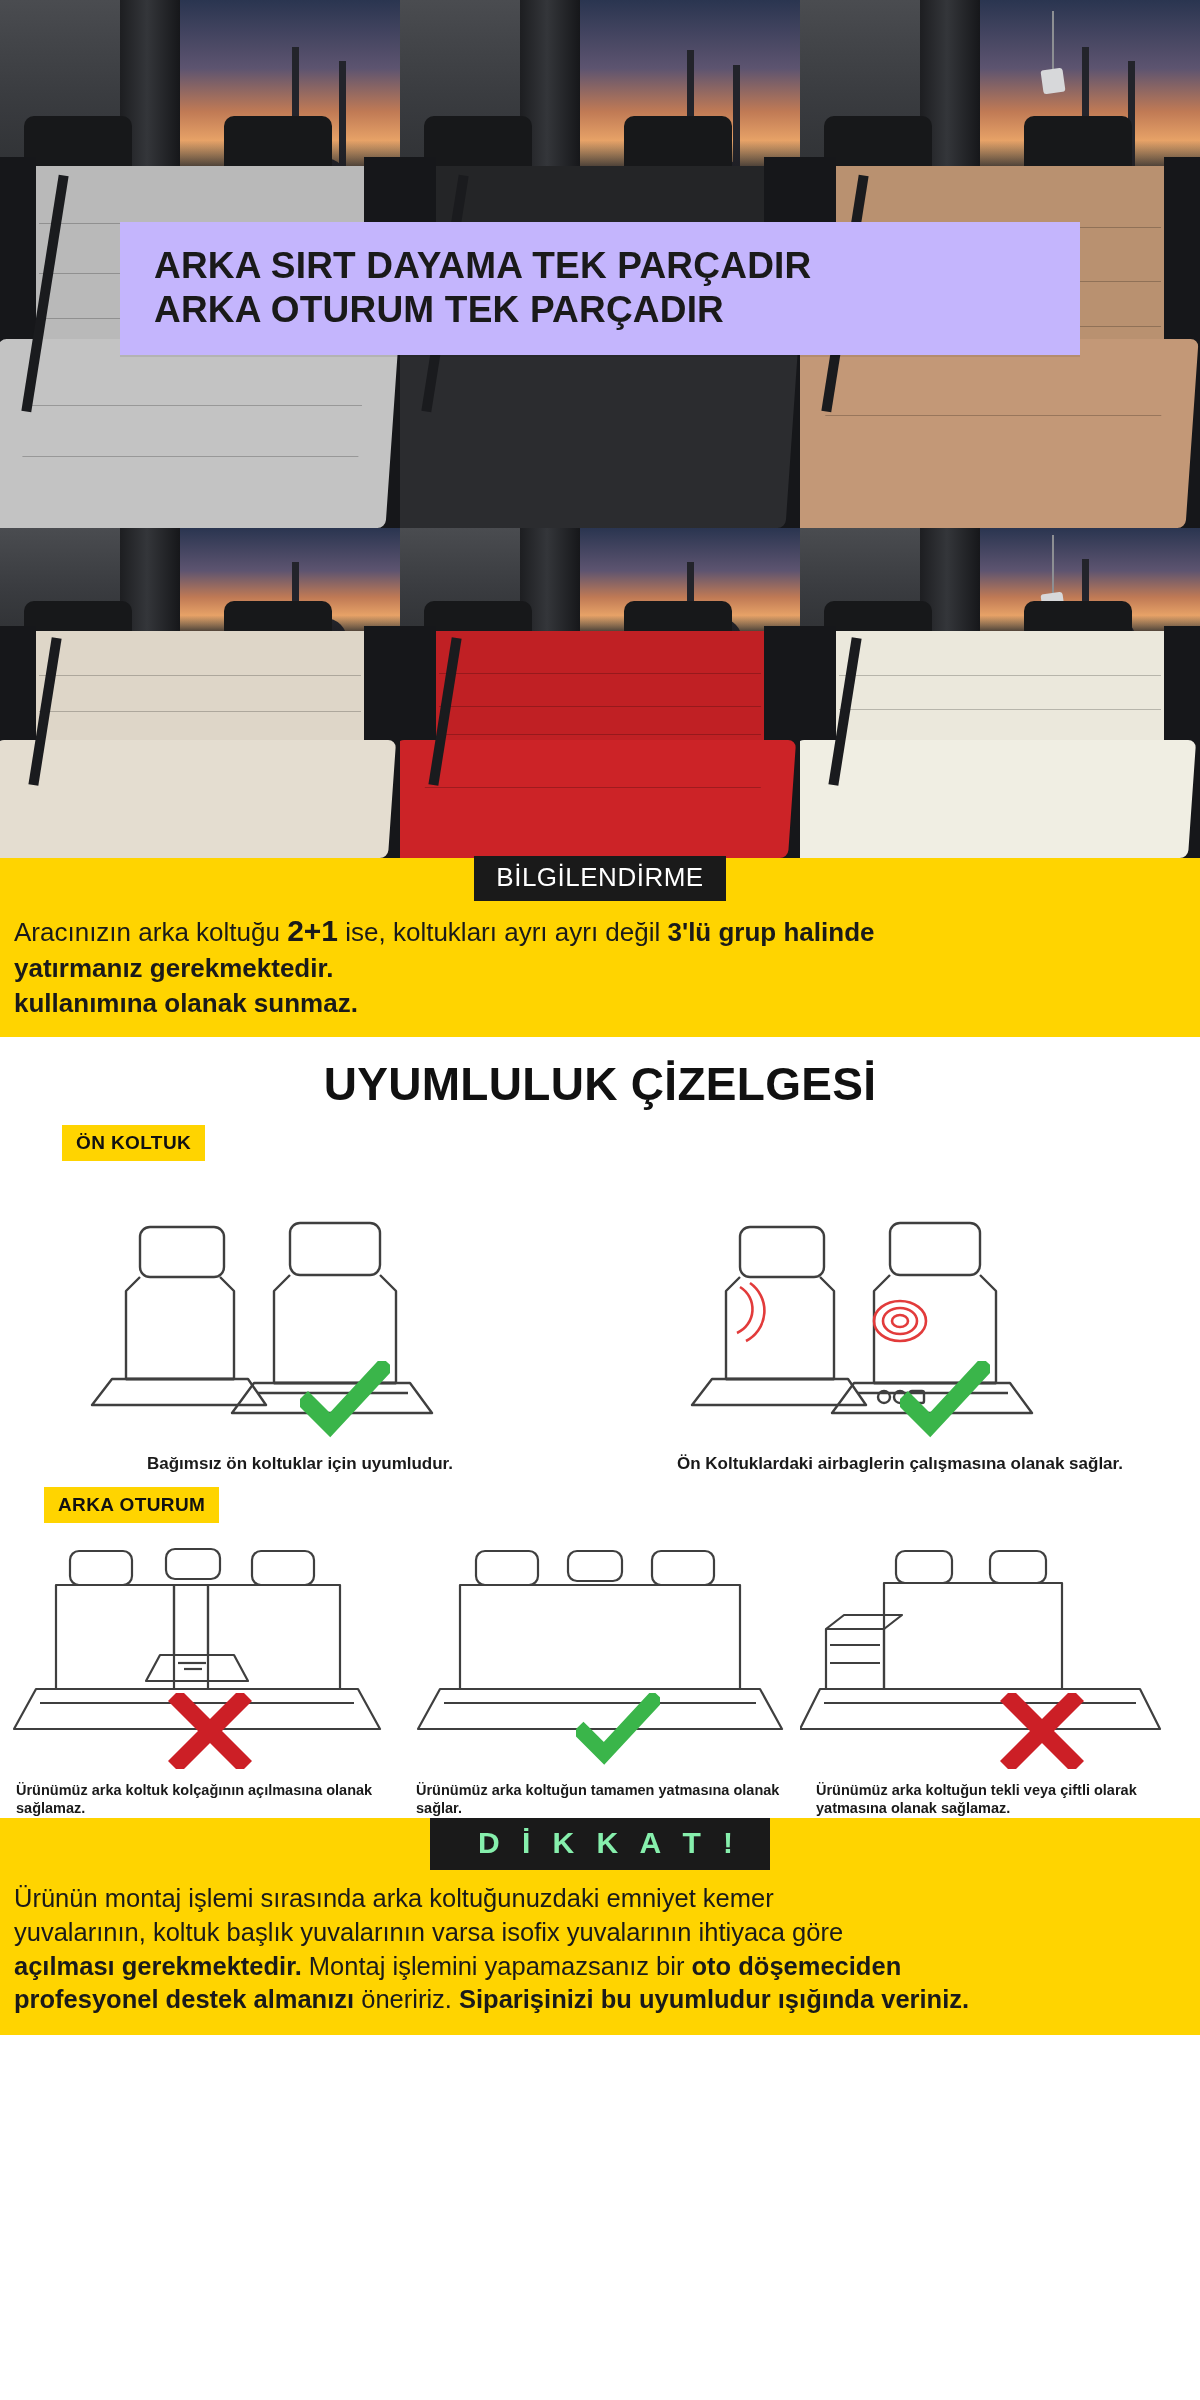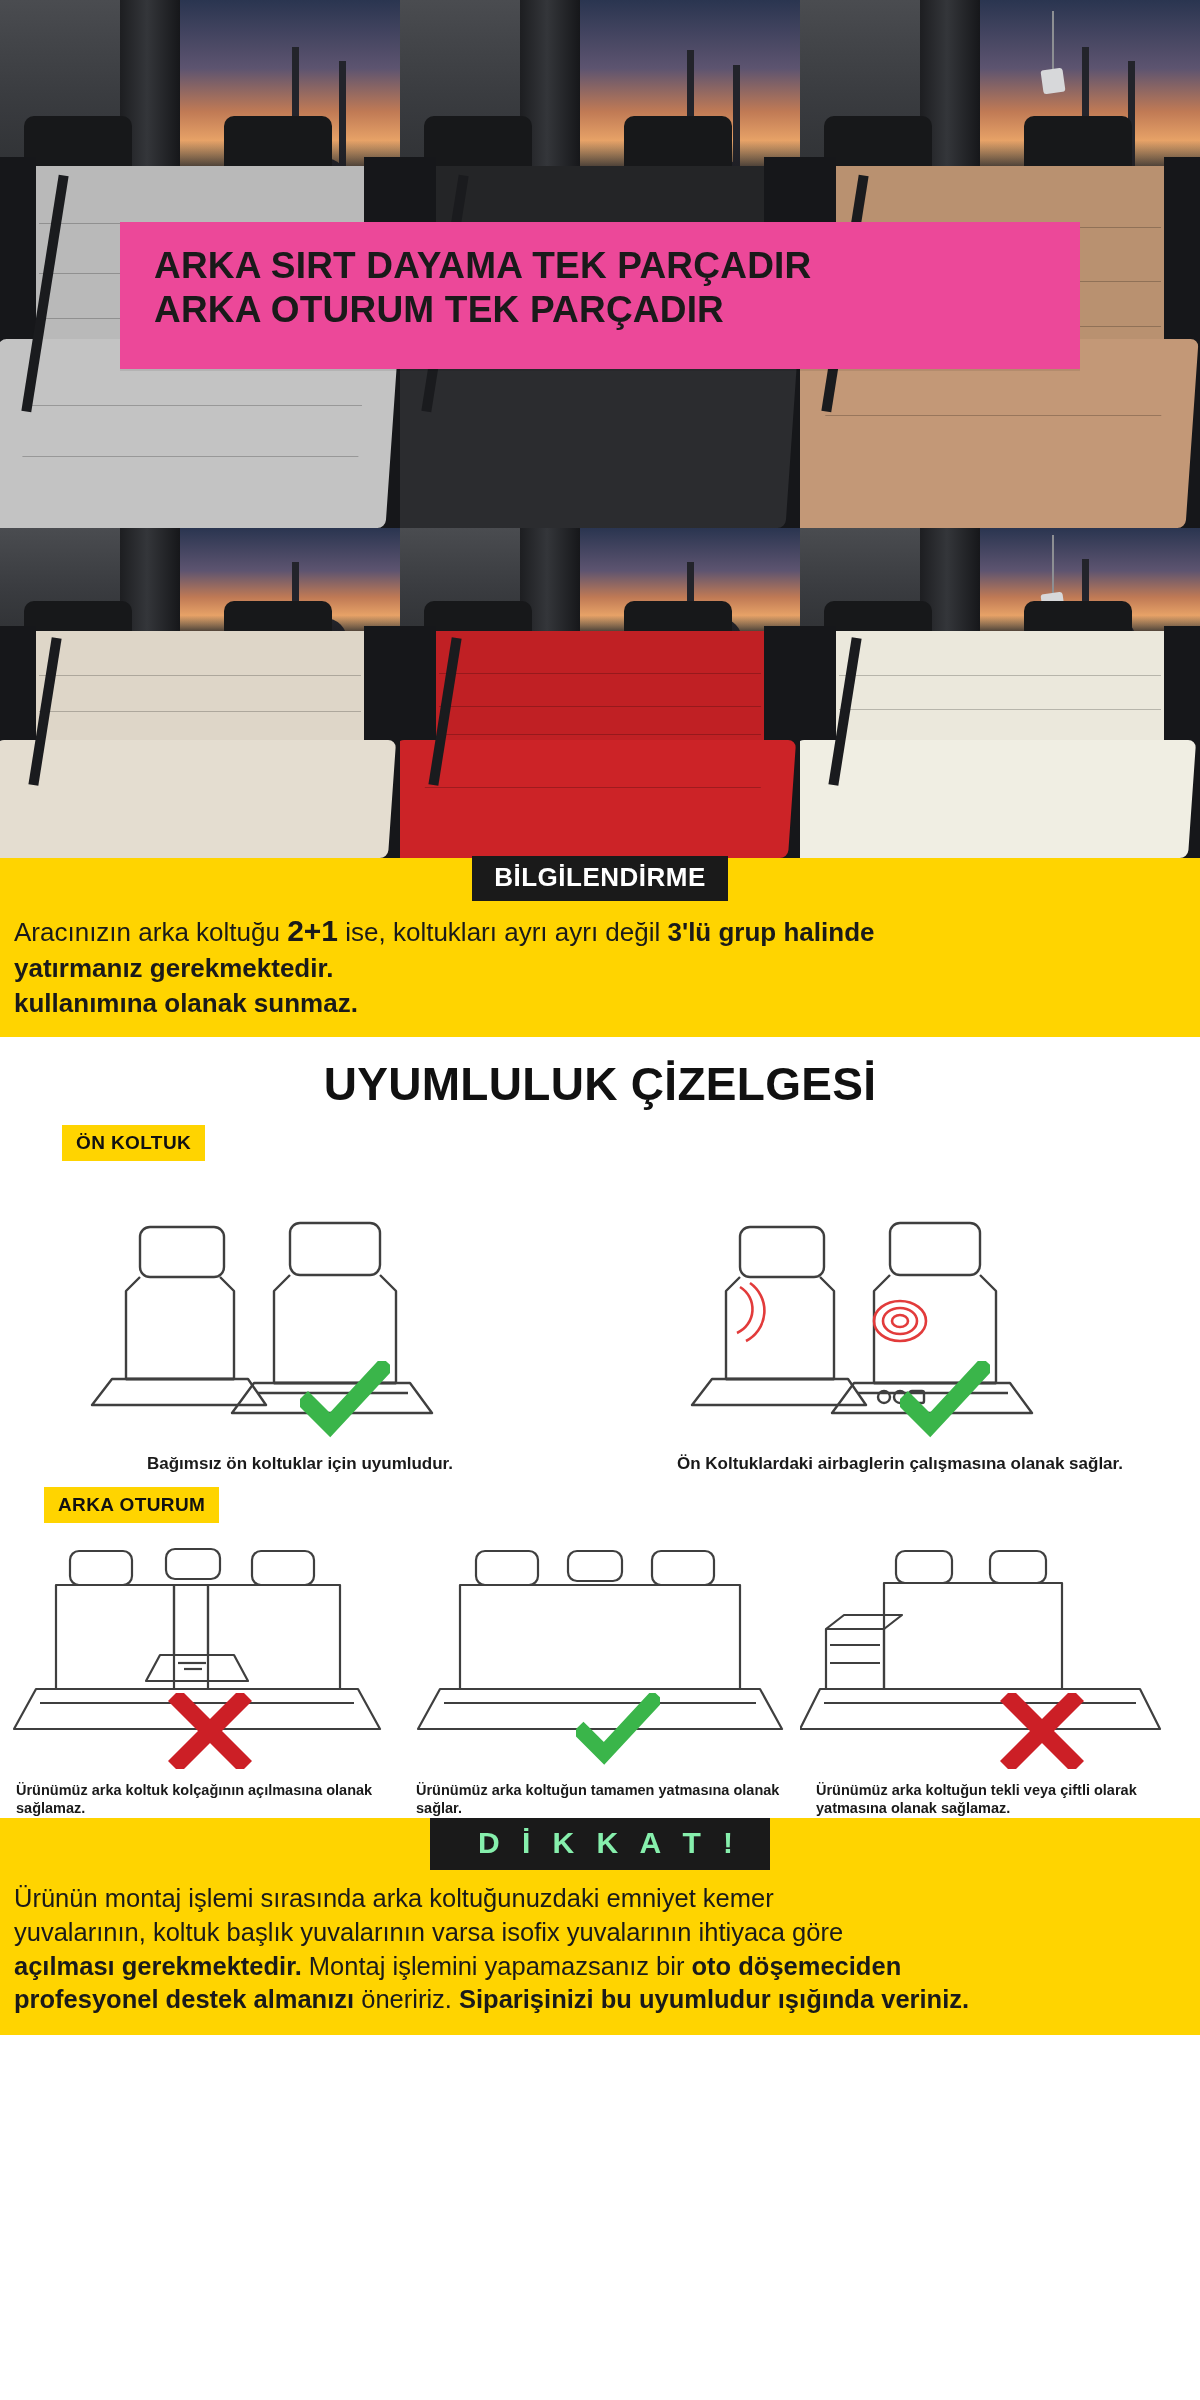--- a/index.html
+++ b/index.html
@@ -128,22 +128,22 @@
     width: 10px; height: 58%;
     background: #1a1b1e;
     transform: rotate(9deg);
   }
 
   
   .callout {
     position: absolute;
     left: 120px; top: 222px;
     width: 960px;
-    background: #ec4899;
-    padding: 22px 34px 38px 34px;
+    background: #c4b5fd;
+    padding: 22px 34px 24px 34px;
     box-shadow: 0 2px 0 rgba(0,0,0,.08);
   }
   .callout-line {
     font-weight: bold;
     font-size: 37px;
     letter-spacing: .2px;
     color: #1a1a1a;
     line-height: 1.18;
   }
 
@@ -151,21 +151,21 @@
   .info-strip {
     position: relative;
     background: #ffd400;
     padding: 0 0 16px 0;
   }
   .info-tag-wrap { text-align: center; }
   .info-tag {
     display: inline-block;
     background: #1a1a1a;
     color: #ffffff;
-    font-weight: bold;
+    font-weight: normal;
     font-size: 26px;
     padding: 6px 22px 8px 22px;
     letter-spacing: .5px;
     transform: translateY(-2px);
   }
   .info-body {
     padding: 8px 14px 0 14px;
     font-size: 26px;
     line-height: 1.34;
     color: #1a1a1a;

